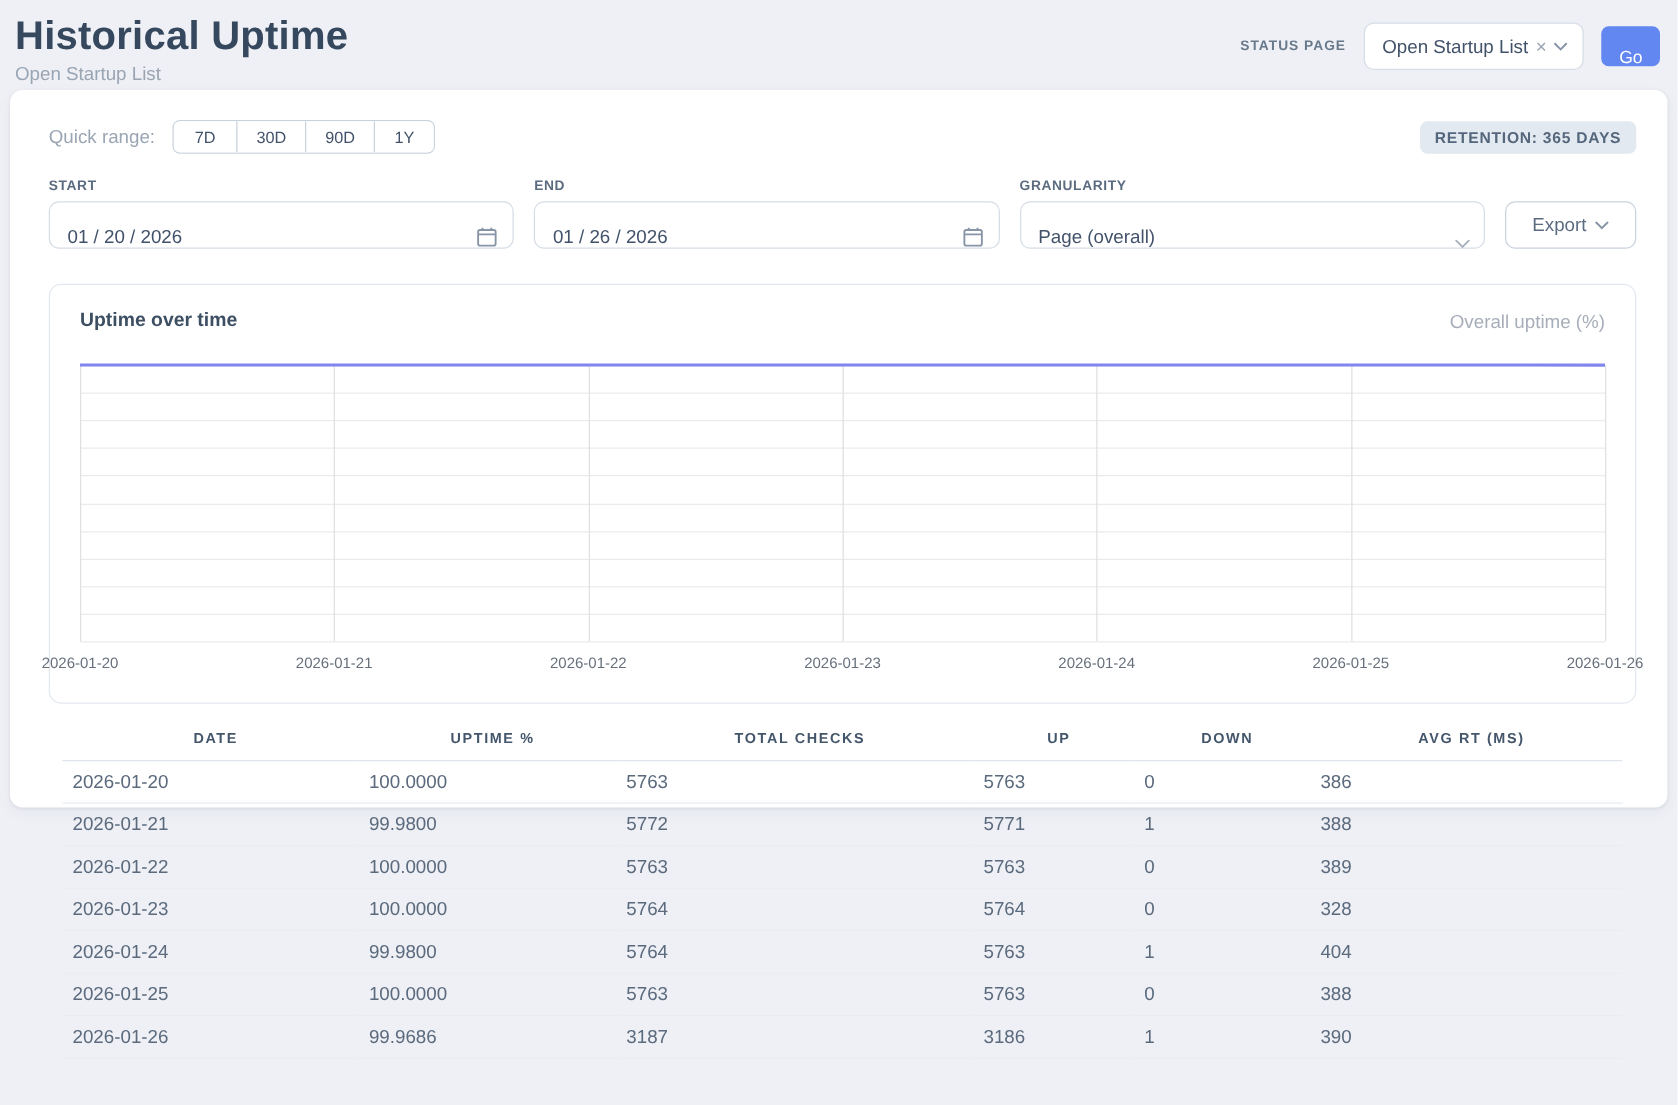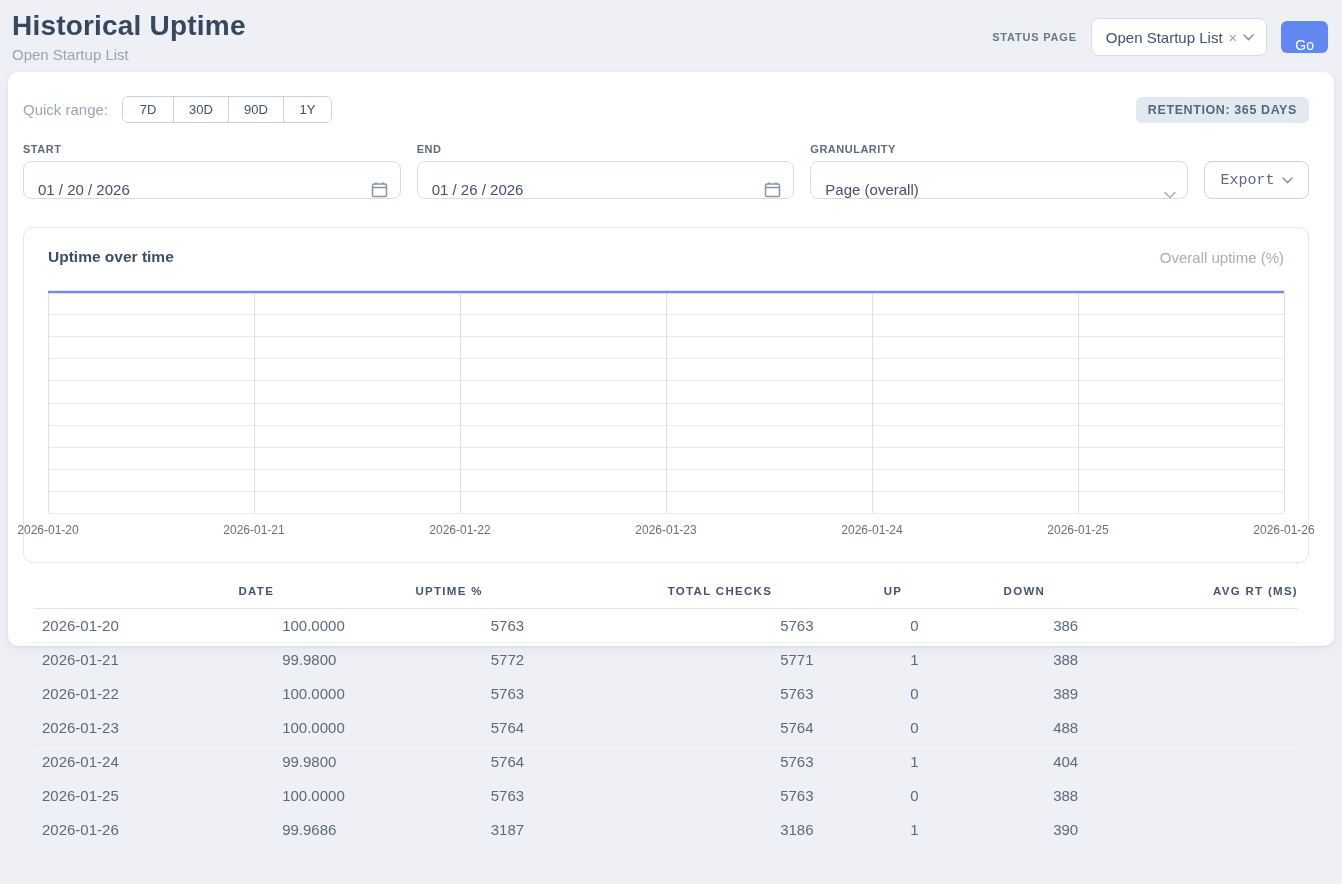--- a/index.html
+++ b/index.html
@@ -12,21 +12,21 @@
   }
 
   
   .top-header {
     height: 72px;
     display: flex;
     align-items: flex-start;
     justify-content: space-between;
     padding: 10px 14px 0 12px;
   }
-  .page-title { font-size: 28px; font-weight: 700; color: #36485e; letter-spacing: .2px; }
+  .page-title { font-size: 32px; font-weight: 700; color: #36485e; letter-spacing: .2px; }
   .page-subtitle { font-size: 15px; color: #9aa5b3; margin-top: 4px; }
   .header-right { display: flex; align-items: center; gap: 14px; margin-top: 8px; }
   .status-page-label {
     font-size: 11px; font-weight: 700; color: #68798c; letter-spacing: .8px;
   }
   .status-select {
     display: flex; align-items: center; gap: 6px;
     background: #fff; border: 1px solid #d6dde6; border-radius: 8px;
     height: 38px; padding: 0 12px 0 14px; min-width: 162px; cursor: pointer;
   }
@@ -37,21 +37,21 @@
   .btn-go {
     background: #6287f0; color: #fff; border: none; border-radius: 6px;
     height: 30px; padding: 16px 14px; font-size: 14px; cursor: pointer;
     font-family: inherit;
   }
 
   
   .main-card {
     margin: 0 8px; background: #fff; border-radius: 10px;
     box-shadow: 0 1px 3px rgba(30,41,59,.08), 0 4px 14px rgba(30,41,59,.04);
-    padding: 24px 25px 24px 15px; height: 574px;
+    padding: 24px 25px 24px 31px; height: 574px;
   }
 
   
   .row1 { display: flex; align-items: center; }
   .quick-range-label { font-size: 15px; color: #9aa5b3; margin-right: 14px; }
   .seg { display: flex; border: 1px solid #c9d2dd; border-radius: 6px; overflow: hidden; background: #fff; }
   .seg button {
     background: #fff; border: none; border-left: 1px solid #c9d2dd;
     font-size: 13px; color: #42526a; padding: 5px 0; width: 55px; cursor: pointer;
     font-family: inherit;
@@ -82,21 +82,21 @@
   .select-box { cursor: pointer; }
   .btn-refresh {
     background: #6287f0; color: #fff; border: none; border-radius: 8px;
     height: 38px; width: 190px; font-size: 15px; cursor: pointer; flex: none;
     font-family: inherit;
   }
   .btn-export {
     background: #fff; color: #5c6c80; border: 1px solid #c9d2dd; border-radius: 8px;
     height: 38px; width: 105px; font-size: 15px; cursor: pointer; flex: none;
     display: flex; align-items: center; justify-content: center; gap: 7px;
-    font-family: Liberation Mono, monospace;
+    font-family: Liberation Sans, sans-serif;
   }
 
   
   .chart-card {
     margin-top: 28px; border: 1px solid #e3e8ef; border-radius: 10px;
     padding: 20px 24px 18px 24px; height: 336px;
   }
   .chart-head { display: flex; justify-content: space-between; align-items: flex-end; }
   .chart-title { font-size: 15.5px; font-weight: 700; color: #3d4f63; }
   .chart-legend { font-size: 15px; color: #a7aeb9; }
@@ -114,21 +114,21 @@
   .x-axis { position: relative; height: 26px; }
   .x-tick {
     position: absolute; top: 10px; transform: translateX(-50%);
     font-size: 12px; color: #666f7b; white-space: nowrap;
   }
 
   
   .table-wrap { margin: 22px 11px 0 11px; }
   table { width: 100%; border-collapse: collapse; }
   th {
-    text-align: right; font-size: 11.5px; font-weight: 700; color: #44566b;
+    text-align: center; font-size: 11.5px; font-weight: 700; color: #44566b;
     letter-spacing: 1.3px; padding: 0 0 11px 8px; border-bottom: 1px solid #dfe5eb;
   }
   td {
     font-size: 15px; color: #5b6a7d; padding: 8px 0 8px 8px; height: 33px;
     border-bottom: 1px solid #e9edf1;
   }
   col.c0{width:19%} col.c1{width:16.5%} col.c2{width:22.9%} col.c3{width:10.3%} col.c4{width:11.3%} col.c5{width:20%}
 </style>
 </head>
 <body>
@@ -303,21 +303,21 @@
             <td>5763</td>
             <td>0</td>
             <td>389</td>
           </tr>
           <tr>
             <td>2026-01-23</td>
             <td>100.0000</td>
             <td>5764</td>
             <td>5764</td>
             <td>0</td>
-            <td>488</td>
+            <td>328</td>
           </tr>
           <tr>
             <td>2026-01-24</td>
             <td>99.9800</td>
             <td>5764</td>
             <td>5763</td>
             <td>1</td>
             <td>404</td>
           </tr>
           <tr>

